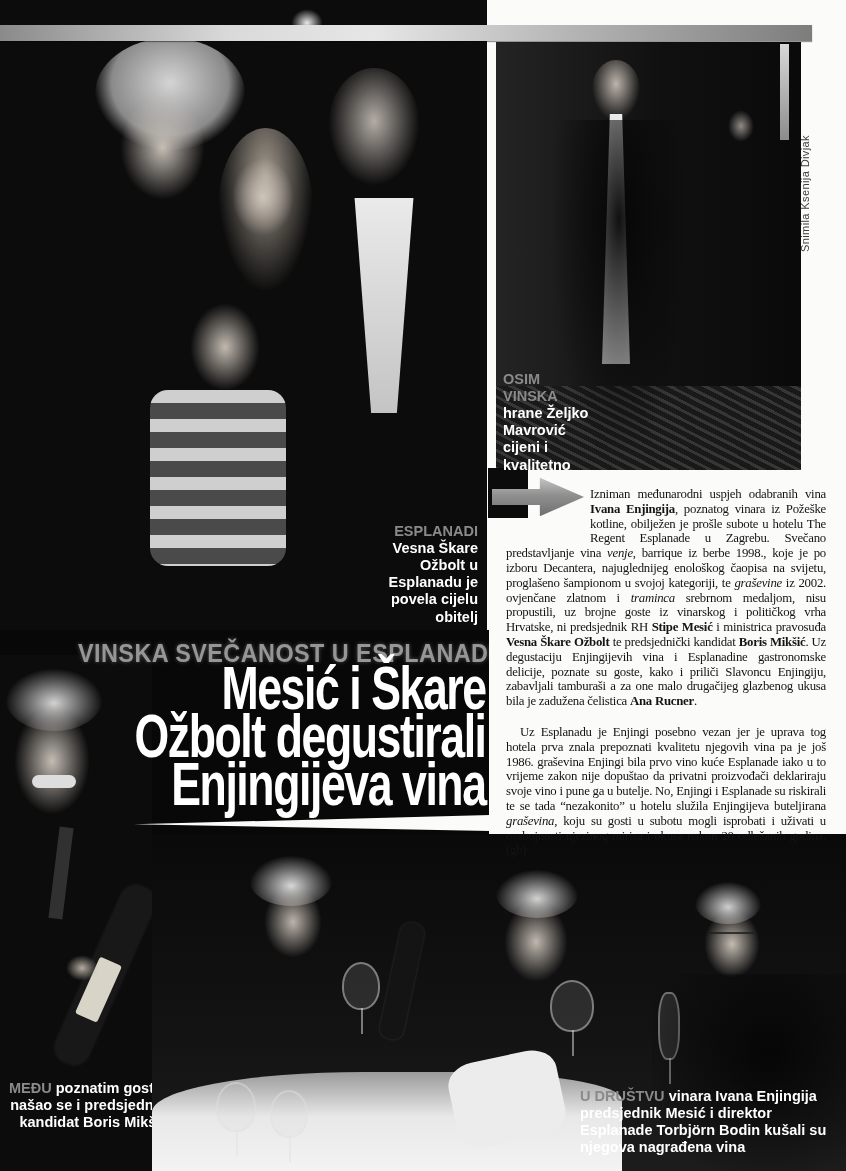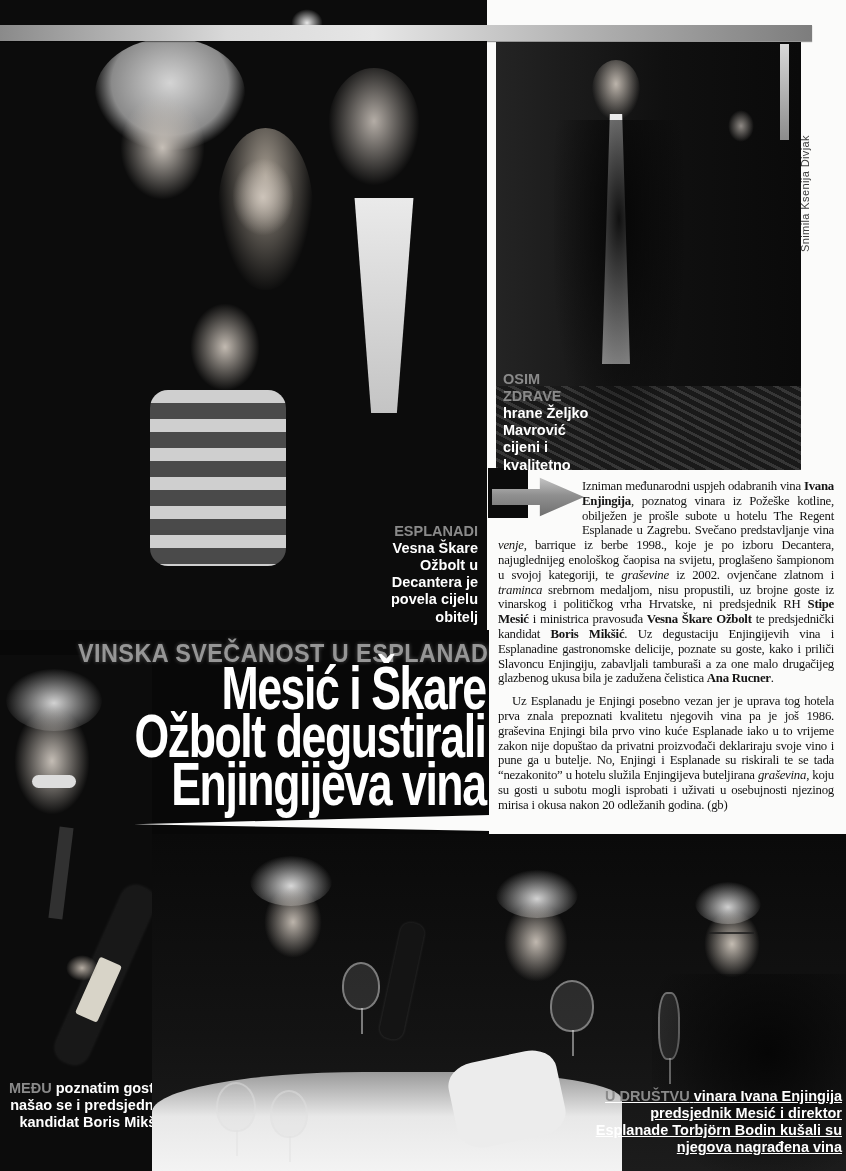--- a/index.html
+++ b/index.html
@@ -15,21 +15,21 @@
   .kicker{position:absolute;left:78px;top:8px;z-index:7;font-weight:bold;font-size:26px;
           color:#969696;letter-spacing:.5px;white-space:nowrap;transform:scaleX(.9);
           transform-origin:0 50%;text-shadow:0 0 5px rgba(255,255,255,.28);}
   .headline{position:absolute;right:3px;top:34px;z-index:7;text-align:right;color:#fff;
             font-weight:bold;font-size:62px;line-height:48px;letter-spacing:-2px;}
   .headline .hl{transform:scaleX(.72);transform-origin:100% 50%;white-space:nowrap;}
   
   .text-col{position:absolute;left:490px;top:471px;width:352px;z-index:1;
             font-family:"Liberation Serif",serif;font-size:12.8px;line-height:14.8px;
             letter-spacing:-.25px;color:#141414;text-align:justify;}
-  .text-col p{margin:8px;}
+  .text-col p{margin:16px;}
   .text-col p.p2{text-indent:14px;}
   .rb{font-weight:bold;}
   .ri{font-style:italic;}
   .arrow-spacer{float:left;width:84px;height:46px;}
   .lead-arrow{position:absolute;left:492px;top:477px;width:92px;height:40px;z-index:5;
      background:linear-gradient(180deg,#c6c6c6,#909090 45%,#6e6e6e);
      clip-path:polygon(0 30%,52% 30%,52% 2%,100% 50%,52% 98%,52% 70%,0 70%);
      filter:drop-shadow(0 1px 1px rgba(0,0,0,.6));}
   .photo-corner{position:absolute;left:488px;top:468px;width:40px;height:50px;background:#0b0b0b;z-index:4;}
   
@@ -63,33 +63,33 @@
     <div class="blob" style="left:120px;top:95px;width:85px;height:105px;background:radial-gradient(ellipse,#c6bfb7,rgba(0,0,0,0) 70%);"></div>
     <div class="blob" style="left:218px;top:128px;width:95px;height:162px;background:radial-gradient(ellipse at 50% 30%,#a59c90,rgba(0,0,0,0) 72%);"></div>
     <div class="blob" style="left:232px;top:158px;width:62px;height:78px;background:radial-gradient(ellipse,#cdc4ba,rgba(0,0,0,0) 70%);"></div>
     <div class="blob" style="left:328px;top:68px;width:92px;height:118px;background:radial-gradient(ellipse at 50% 45%,#b4ada6,rgba(0,0,0,0) 70%);"></div>
     <div class="abs" style="left:338px;top:198px;width:92px;height:215px;background:linear-gradient(180deg,#eaeaea,#c4c4c4);clip-path:polygon(18% 0,82% 0,64% 100%,36% 100%);"></div>
     <div class="blob" style="left:190px;top:303px;width:70px;height:88px;background:radial-gradient(ellipse,#c2bab1,rgba(0,0,0,0) 70%);"></div>
     <div class="stripes" style="left:150px;top:390px;width:136px;height:176px;"></div>
     <div class="blob" style="left:290px;top:8px;width:34px;height:30px;background:radial-gradient(#e9e9e9,rgba(0,0,0,0) 65%);"></div>
     <div class="caption" style="right:9px;top:523px;width:120px;text-align:right;">
       <span class="cap-label">ESPLANADI</span>
-      <span>Vesna Škare Ožbolt u Decantera je povela cijelu obitelj</span>
+      <span>Vesna Škare Ožbolt u Esplanadu je povela cijelu obitelj</span>
     </div>
   </div>
 
   <div class="photo" style="left:496px;top:42px;width:305px;height:428px;background:linear-gradient(90deg,#242424,#101010 55%,#0a0a0a);">
     <div class="abs" style="left:0;bottom:0;width:100%;height:84px;background:repeating-linear-gradient(27deg,rgba(130,130,130,.28) 0 3px,rgba(0,0,0,0) 3px 8px),#191919;"></div>
     <div class="blob" style="left:96px;top:18px;width:48px;height:60px;background:radial-gradient(ellipse at 50% 40%,#bcb4ab,rgba(0,0,0,0) 72%);"></div>
     <div class="abs" style="left:106px;top:72px;width:28px;height:250px;background:linear-gradient(180deg,#eaeaea,#c9c9c9);clip-path:polygon(28% 0,72% 0,100% 100%,0 100%);"></div>
     <div class="abs" style="left:58px;top:78px;width:130px;height:330px;background:radial-gradient(ellipse at 50% 30%,rgba(5,5,5,.95),rgba(0,0,0,0) 75%);"></div>
     <div class="blob" style="left:232px;top:68px;width:26px;height:32px;background:radial-gradient(#8f8a85,rgba(0,0,0,0) 70%);"></div>
     <div class="abs" style="left:284px;top:2px;width:9px;height:96px;background:linear-gradient(180deg,#d8d8d8,#8c8c8c);"></div>
     <div class="caption" style="left:7px;top:329px;width:92px;">
-      <span class="cap-label">OSIM ZDRAVE</span>
+      <span class="cap-label">OSIM VINSKA</span>
       <span>hrane Željko Mavrović cijeni i kvalitetno vino</span>
     </div>
   </div>
 
   <div class="top-bar"></div>
 
   <div class="credit">Snimila Ksenija Divjak</div>
 
   <div class="photo-corner"></div>
   <div class="lead-arrow"></div>
@@ -133,21 +133,21 @@
     <div class="blob" style="left:543px;top:48px;width:66px;height:42px;background:radial-gradient(ellipse at 50% 60%,#cfcfcf,rgba(0,0,0,0) 72%);"></div>
     <div class="blob" style="left:552px;top:76px;width:56px;height:68px;background:radial-gradient(ellipse,#c4bcb2,rgba(0,0,0,0) 70%);"></div>
     <div class="abs" style="left:556px;top:98px;width:46px;height:9px;border-top:2px solid rgba(30,30,30,.8);"></div>
     <div class="abs" style="left:238px;top:88px;width:24px;height:118px;background:#141414;border-radius:10px;transform:rotate(12deg);box-shadow:0 0 3px rgba(255,255,255,.15);"></div>
     <div class="glass" style="left:398px;top:146px;width:40px;height:48px;"></div>
     <div class="glass" style="left:190px;top:128px;width:34px;height:44px;"></div>
     <div class="glass" style="left:506px;top:158px;width:18px;height:64px;border-radius:40%;"></div>
     <div class="glass" style="left:64px;top:248px;width:36px;height:46px;"></div>
     <div class="glass" style="left:118px;top:256px;width:34px;height:44px;"></div>
     <div class="abs" style="left:500px;top:140px;width:194px;height:197px;background:radial-gradient(ellipse at 60% 40%,rgba(4,4,4,.9),rgba(0,0,0,0) 80%);"></div>
-    <div class="caption" style="left:428px;top:254px;width:262px;text-align:right;text-decoration:underline;">
+    <div class="caption" style="left:428px;top:254px;width:262px;text-align:left;">
       <span class="cap-label">U DRUŠTVU</span>
       <span>vinara Ivana Enjingija predsjednik Mesić i direktor Esplanade Torbjörn Bodin kušali su njegova nagrađena vina</span>
     </div>
   </div>
 
   <div class="wedge"></div>
 
 </div>
 
 </body></html>

